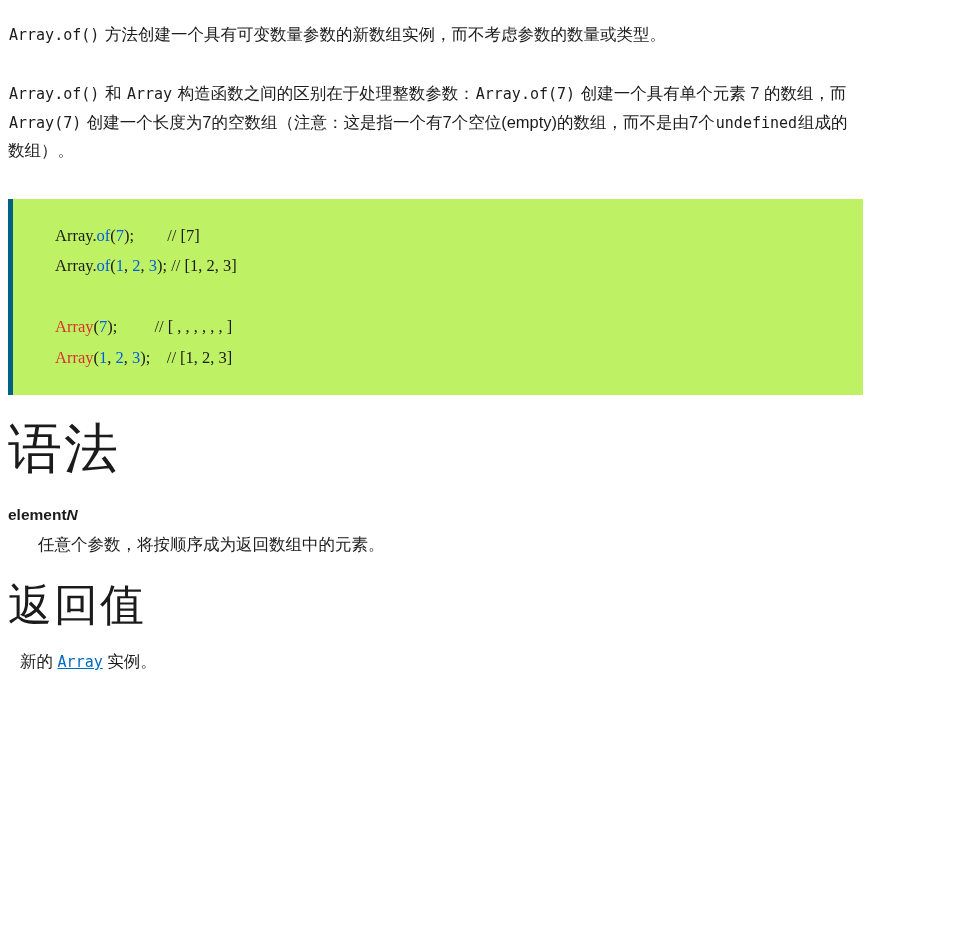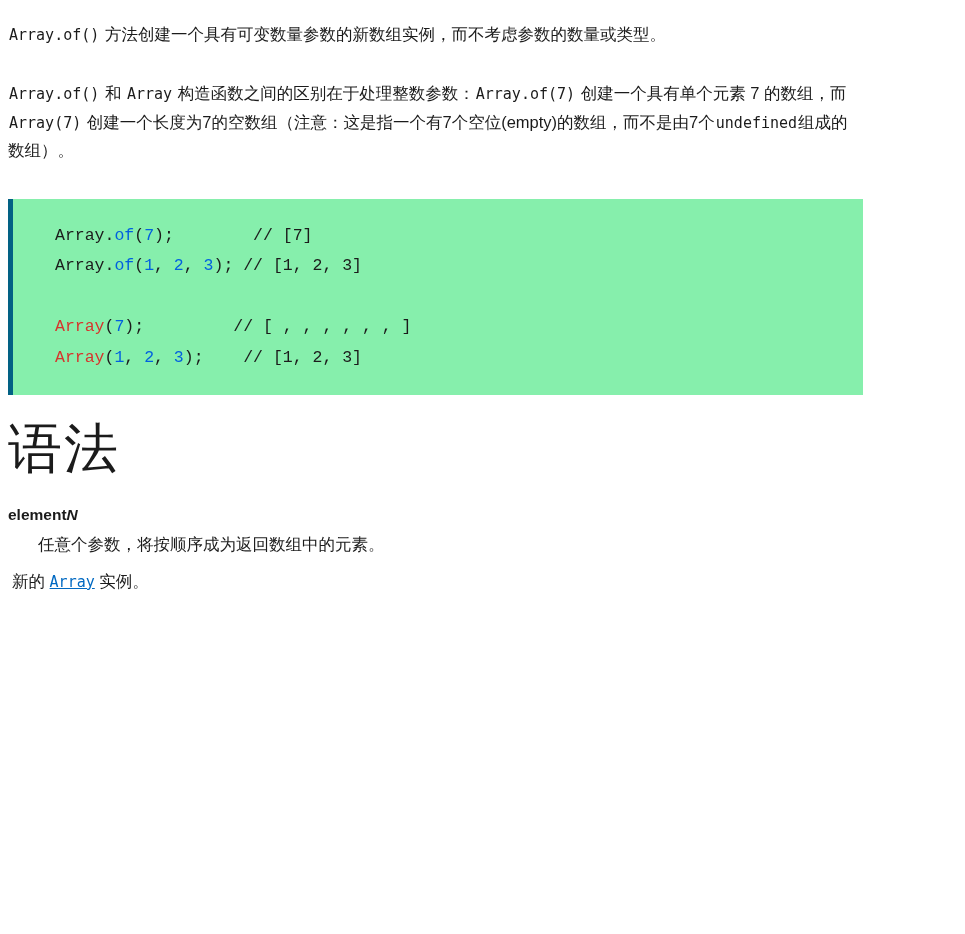--- a/index.html
+++ b/index.html
@@ -43,24 +43,24 @@
     margin-bottom: 30px;
   }
   .para-2 {
     margin-bottom: 34px;
   }
   b.bold {
     font-weight: normal;
   }
   .code-block {
     border-left: 5px solid #026184;
-    background: #86efac;
+    background: #bef264;
     padding: 22px 0 22px 42px;
     margin: 0 8px 0 8px;
-    font-family: Liberation Mono, monospace;
+    font-family: Liberation Serif, serif;
     font-size: 16.5px;
     line-height: 1.85;
     white-space: pre;
     overflow-x: hidden;
   }
   .syntax-block {
     border-left: 5px solid #026184;
     background: #f2f2f2;
     padding: 30px 0 30px 42px;
     margin: 0 8px 0 8px;
@@ -104,21 +104,21 @@
   .dt i {
     font-style: italic;
   }
   .dd {
     padding: 0 8px 0 38px;
     font-size: 16.5px;
     margin: 0 0 10px 0;
     font-family: Liberation Serif, serif;
   }
   .final {
-    padding: 0 12px;
+    padding: 0 20px;
     font-size: 16.5px;
     margin-top: 4px;
   }
   a.link {
     color: #0069c2;
     text-decoration: underline;
     font-family: "DejaVu Sans Mono", "Liberation Mono", monospace;
     font-size: 15px;
   }
   .spacer-lg { height: 14px; }
@@ -134,17 +134,18 @@
 
   <div class="code-block"><div id="example-code"><div><span class="tok-plain">Array.</span><span class="tok-func">of</span><span class="tok-plain">(</span><span class="tok-num">7</span><span class="tok-plain">);</span><span class="tok-plain">        </span><span class="tok-comment">// [7]</span></div><div><span class="tok-plain">Array.</span><span class="tok-func">of</span><span class="tok-plain">(</span><span class="tok-num">1</span><span class="tok-plain">, </span><span class="tok-num">2</span><span class="tok-plain">, </span><span class="tok-num">3</span><span class="tok-plain">); </span><span class="tok-comment">// [1, 2, 3]</span></div><div>&nbsp;</div><div><span class="tok-red">Array</span><span class="tok-plain">(</span><span class="tok-num">7</span><span class="tok-plain">);</span><span class="tok-plain">         </span><span class="tok-comment">// [ , , , , , , ]</span></div><div><span class="tok-red">Array</span><span class="tok-plain">(</span><span class="tok-num">1</span><span class="tok-plain">, </span><span class="tok-num">2</span><span class="tok-plain">, </span><span class="tok-num">3</span><span class="tok-plain">);    </span><span class="tok-comment">// [1, 2, 3]</span></div></div></div>
 
   <h2>语法</h2>
 
 
 
   <div class="dt"><span>element</span><i>N</i></div>
   <div class="dd">任意个参数，将按顺序成为返回数组中的元素。</div>
 
+  <h2 class="ret">返回值</h2>
 
   <div class="final"><span>新的 </span><a class="link" href="#">Array</a><span> 实例。</span></div>
 
   <div class="spacer-lg"></div>
 </div>
 
 </body></html>

